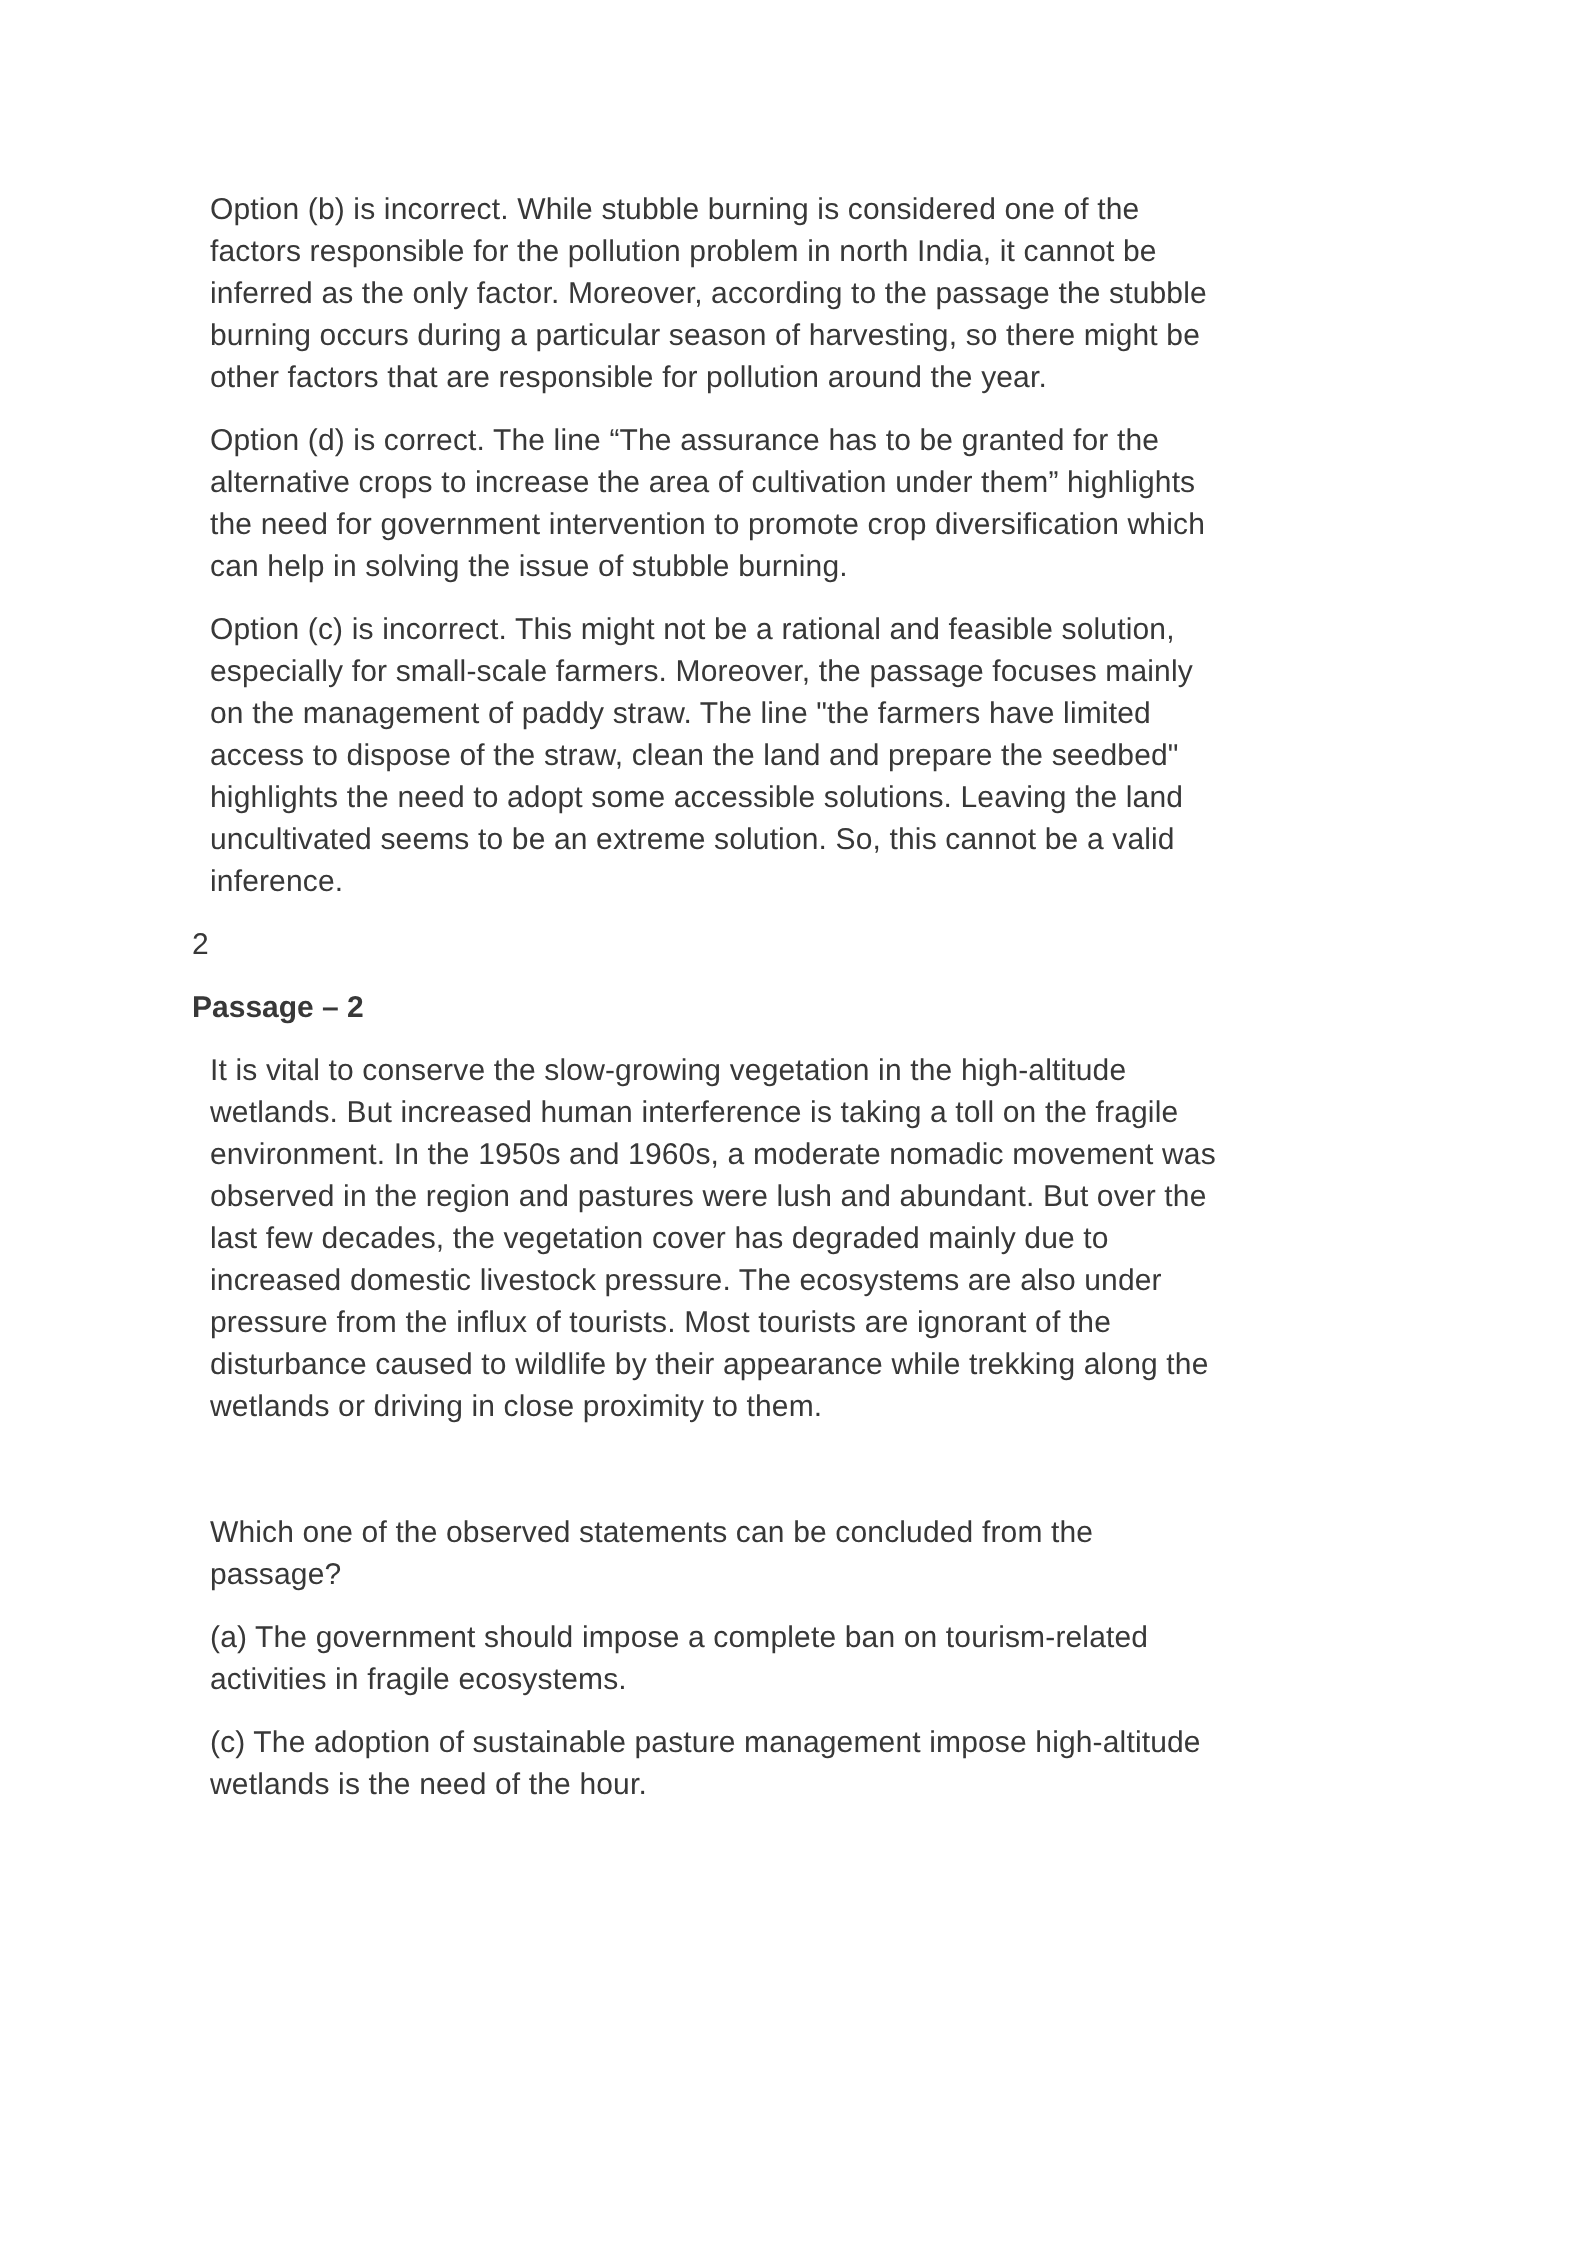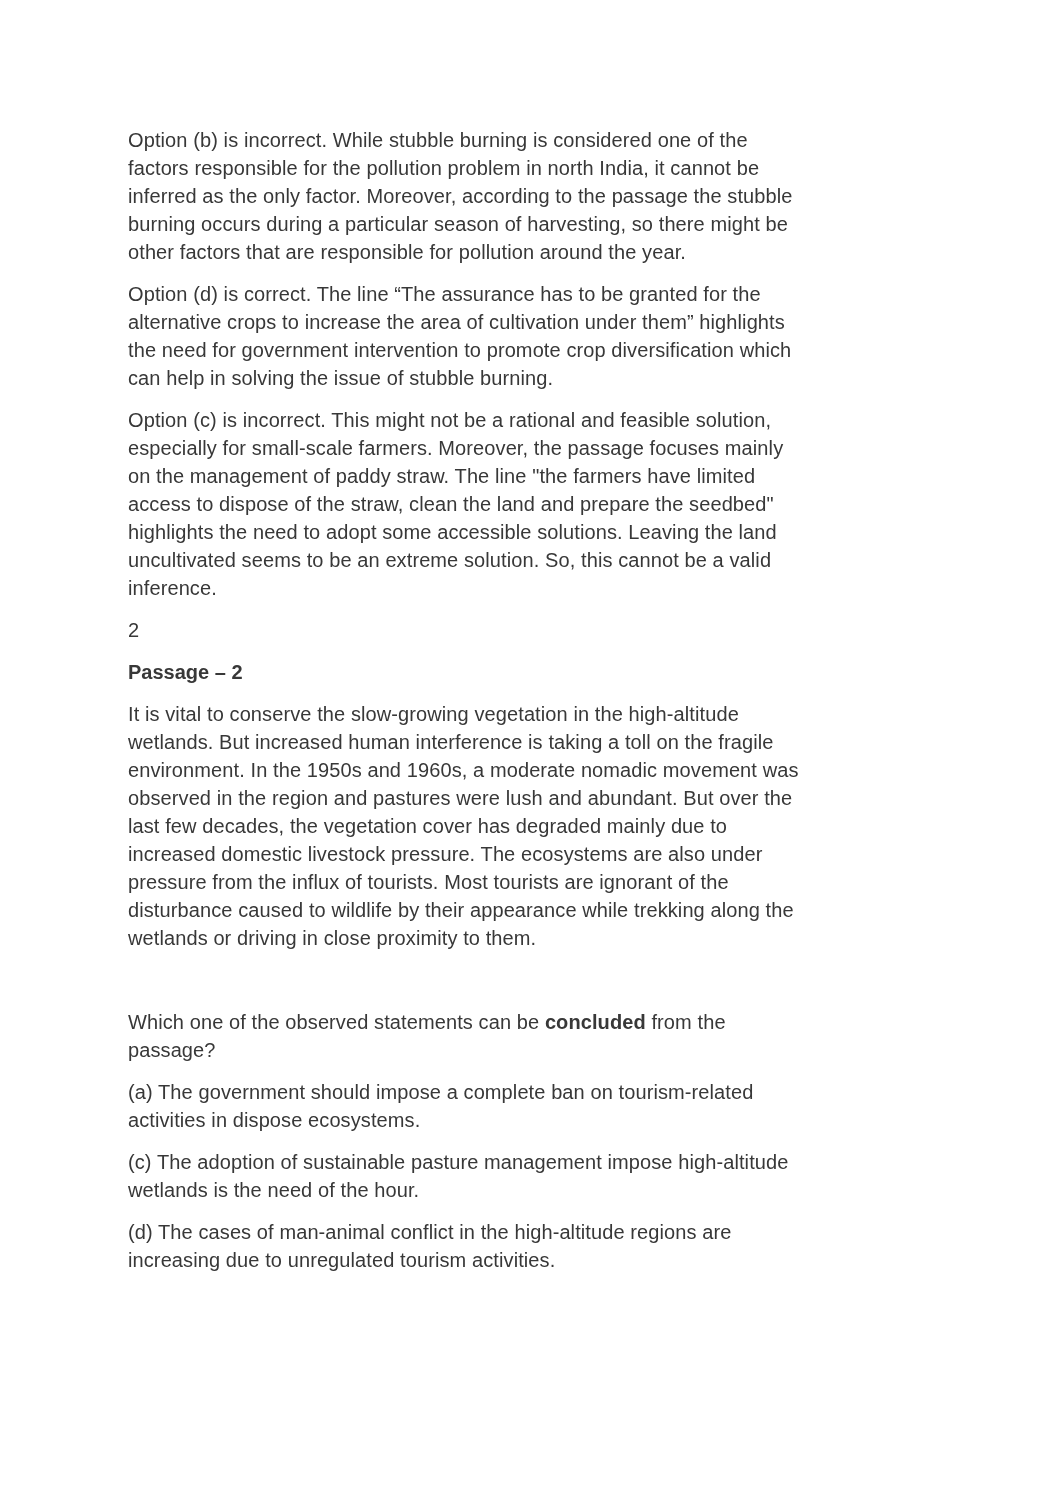--- a/index.html
+++ b/index.html
@@ -15,21 +15,21 @@
     color: #383838;
   }
   .page {
     box-sizing: border-box;
     width: 1058px;
     height: 1497px;
     padding: 126px 120px 0 128px;
     background: #ffffff;
   }
   .doc-para {
-    margin: 0 0 14px 0;
+    margin: 0 0 14px 12px;
     font-size: 20px;
     line-height: 28px;
     white-space: pre-line;
     letter-spacing: 0.1px;
   }
   .page-number {
     margin: 0 0 14px 0;
     font-size: 20px;
     line-height: 28px;
   }
@@ -38,21 +38,21 @@
     font-size: 20px;
     line-height: 28px;
     font-weight: bold;
     text-align: left;
   }
   .blank-line {
     height: 28px;
     margin: 0 0 14px 0;
   }
   .question-bold {
-    font-weight: bold;
+    font-weight: normal;
   }
 </style>
 </head>
 <body>
 
 <main class="page">
 
   <p class="doc-para">Option (b) is incorrect. While stubble burning is considered one of the
 factors responsible for the pollution problem in north India, it cannot be
 inferred as the only factor. Moreover, according to the passage the stubble
@@ -85,22 +85,20 @@
 pressure from the influx of tourists. Most tourists are ignorant of the
 disturbance caused to wildlife by their appearance while trekking along the
 wetlands or driving in close proximity to them.</p>
 
   <div class="blank-line"></div>
 
   <p class="doc-para"><span>Which one of the observed statements can be </span><span class="question-bold">concluded</span><span> from the
 passage?</span></p>
 
   <p class="doc-para">(a) The government should impose a complete ban on tourism-related
-activities in dispose ecosystems.</p>
+activities in fragile ecosystems.</p>
 
 
   <p class="doc-para">(c) The adoption of sustainable pasture management impose high-altitude
 wetlands is the need of the hour.</p>
 
-  <p class="doc-para">(d) The cases of man-animal conflict in the high-altitude regions are
-increasing due to unregulated tourism activities.</p>
 
 </main>
 
 </body></html>

